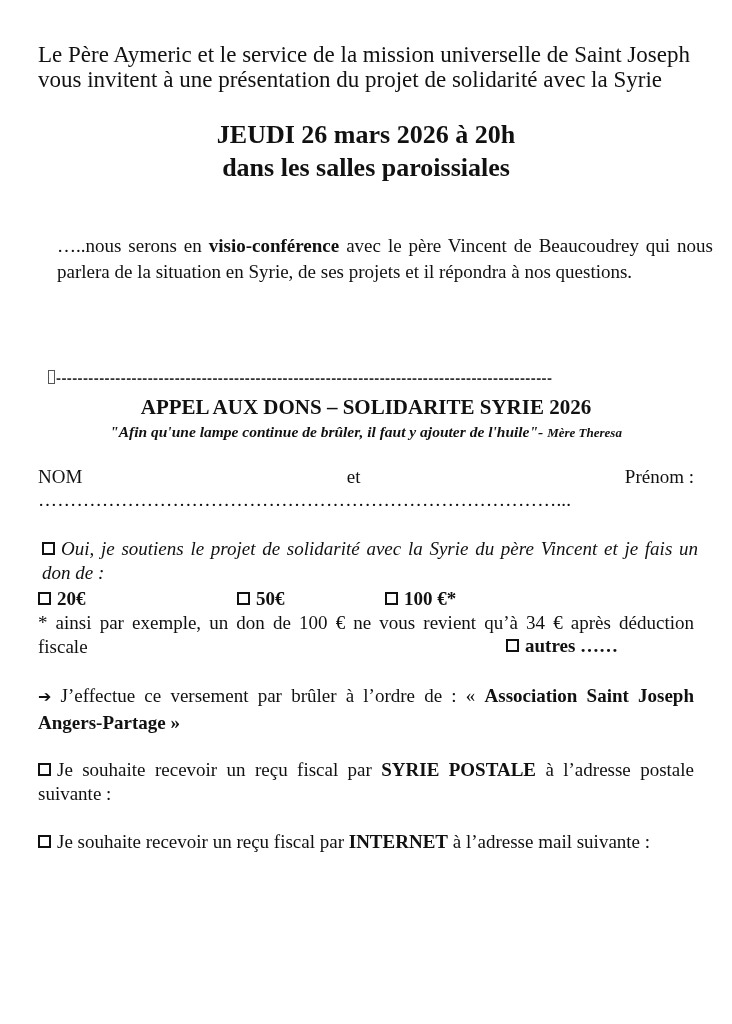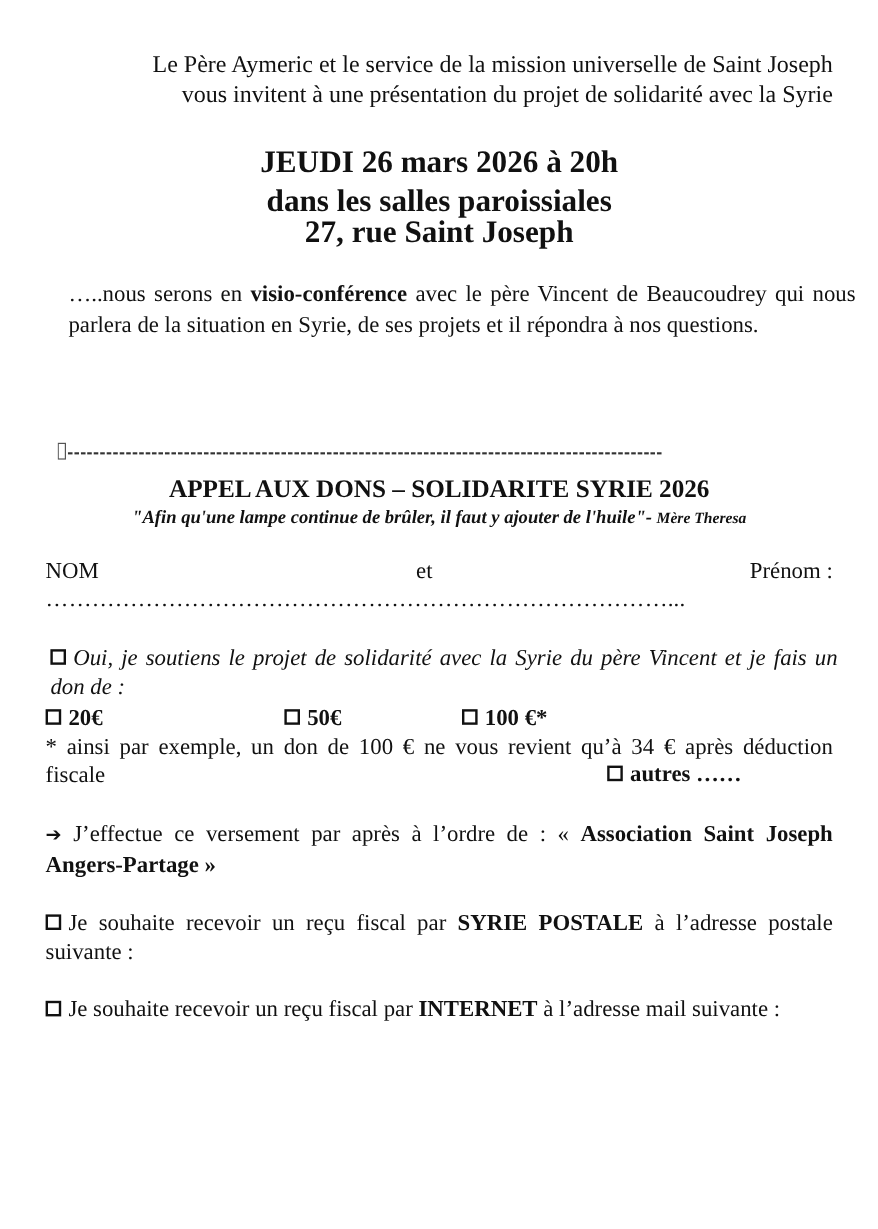--- a/index.html
+++ b/index.html
@@ -20,23 +20,23 @@
       left: 38px;
       top: 0;
       width: 656px;
     }
 
     .intro {
       position: absolute;
       top: 42px;
       left: 0;
       width: 656px;
-      font-size: 20px;
+      font-size: 23px;
       line-height: 25px;
-      text-align: right;
+      text-align: left;
     }
     .event-title {
       position: absolute;
       top: 119px;
       left: 0;
       width: 656px;
       font-size: 26px;
       font-weight: bold;
       line-height: 32px;
       text-align: center;
@@ -217,21 +217,20 @@
 <div class="page">
 
   <div class="intro">
     <div>Le Père Aymeric et le service de la mission universelle de Saint Joseph</div>
     <div>vous invitent à une présentation du projet de solidarité avec la Syrie</div>
   </div>
 
   <div class="event-title">JEUDI 26 mars 2026 à 20h</div>
   <div class="event-sub">
     <div>dans les salles paroissiales</div>
-    <div>27, rue Saint Joseph</div>
   </div>
 
   <div class="visio">
     <span>…..nous serons en </span><b>visio-conférence</b><span> avec le père Vincent de Beaucoudrey qui nous parlera de la situation en Syrie, de ses projets et il répondra à nos questions.</span>
   </div>
 
   <div class="cut-line">
     <span class="scissors-box"></span><span>--------------------------------------------------------------------------------------------</span>
   </div>
 
@@ -255,21 +254,21 @@
     <span class="amount a1"><span class="box"></span><span>20€</span></span>
     <span class="amount a2"><span class="box"></span><span>50€</span></span>
     <span class="amount a3"><span class="box"></span><span>100 €*</span></span>
     <span class="amount a4"><span class="box"></span><span>autres ……</span></span>
   </div>
 
   <div class="footnote">* ainsi par exemple, un don de 100 € ne vous revient qu’à 34 € après déduction fiscale</div>
 
   <div class="cheque">
     <span class="arrow">➔</span>
-    <span>J’effectue ce versement par après à  l’ordre de : « </span><b> Association Saint Joseph Angers-Partage »</b>
+    <span>J’effectue ce versement par brûler à  l’ordre de : « </span><b> Association Saint Joseph Angers-Partage »</b>
   </div>
 
   <div class="postal">
     <span class="box check"></span><span>Je souhaite recevoir un reçu fiscal par </span><b>SYRIE POSTALE</b><span>  à l’adresse postale suivante :</span>
   </div>
 
   <div class="internet">
     <span class="box check"></span><span>Je souhaite recevoir un reçu fiscal par </span><b>INTERNET</b><span> à l’adresse  mail suivante :</span>
   </div>
 

